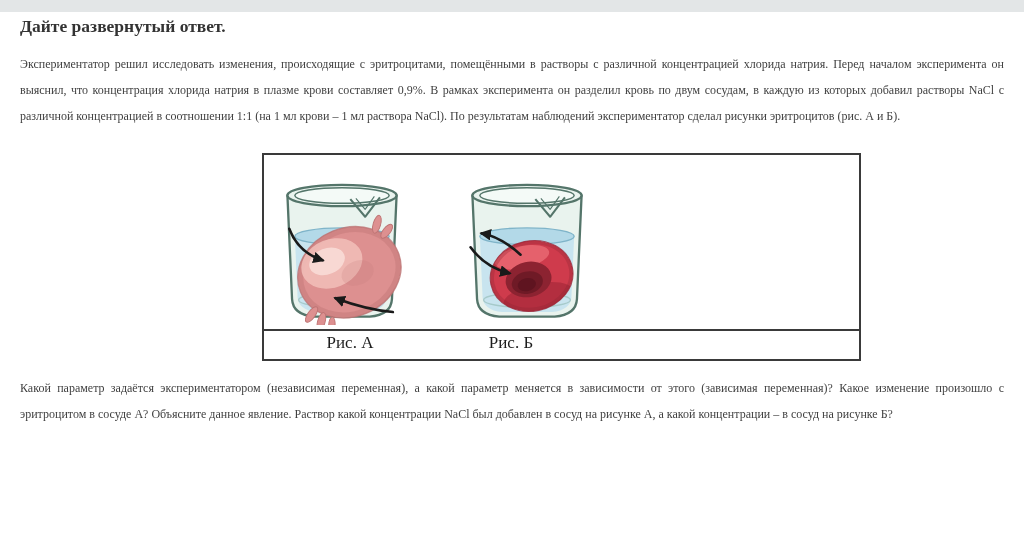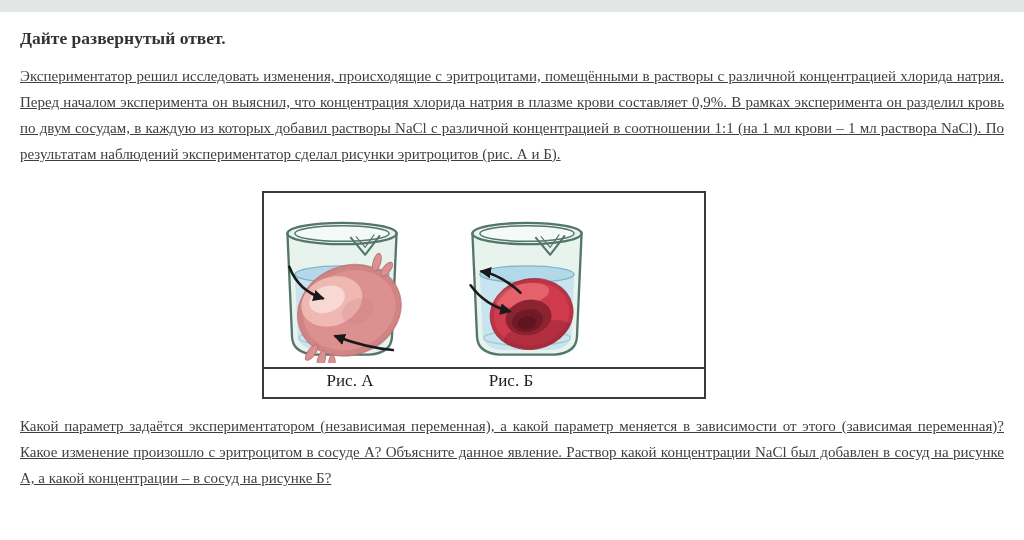--- a/index.html
+++ b/index.html
@@ -10,31 +10,31 @@
     --cell-b-main:#cf3b4c; --cell-b-dark:#8c2331; --cell-b-darker:#6f1a26;
     --arrow:#1a1a1a;
   }
   *{box-sizing:border-box;}
   html,body{margin:0;padding:0;}
   body{
     width:1024px;height:540px;background:#ffffff;overflow:hidden;
     font-family:"Liberation Serif","DejaVu Serif",serif;
   }
   .topbar{height:12px;width:100%;background:var(--top-bar);}
-  .page{padding:16px 20px 0 20px;}
+  .page{padding:4px 20px 0 20px;}
   .title{
     font-size:17.5px;font-weight:bold;color:#333333;margin:0;
     font-family:"Liberation Serif","DejaVu Serif",serif;
   }
   .para{
-    font-size:15px;line-height:26px;color:var(--text);
-    text-align:justify;margin:14px 0 0 0;text-decoration:underline;
+    font-size:12px;line-height:26px;color:var(--text);
+    text-align:justify;margin:14px 0 0 0;
   }
   .figure-box{
-    width:444px;margin:24px 0 0 242px;border:2px solid var(--figure-border);
+    width:599px;margin:24px 0 0 242px;border:2px solid var(--figure-border);
     background:#ffffff;
   }
   .figure-canvas{position:relative;height:174px;}
   .beaker{position:absolute;top:22px;width:140px;height:148px;}
   .beaker-a{left:8px;}
   .beaker-b{left:193px;}
   .figure-captions{position:relative;height:30px;border-top:2px solid var(--figure-border);}
   .caption{
     position:absolute;top:2px;transform:translateX(-50%);
     font-size:17px;color:#1c1c1c;white-space:nowrap;

